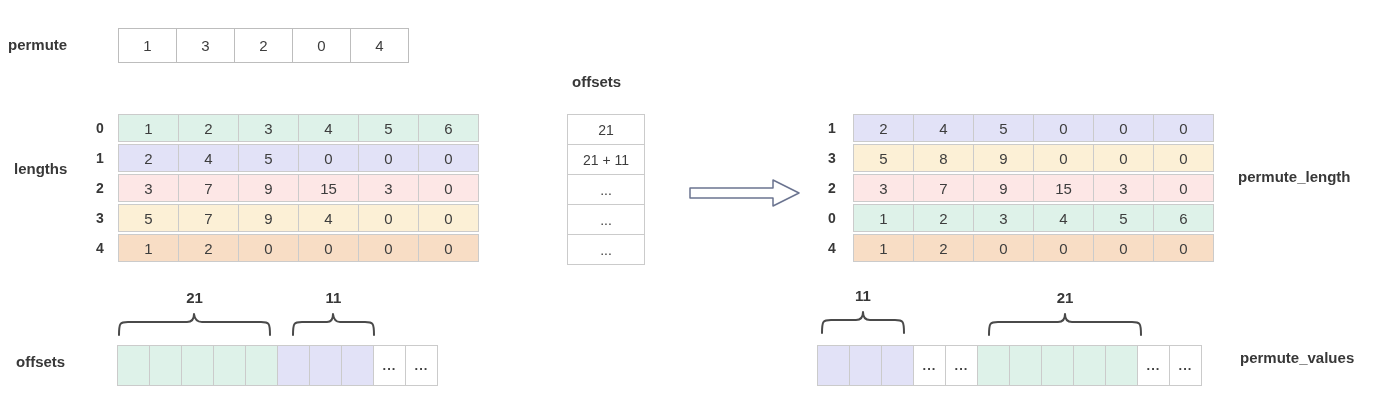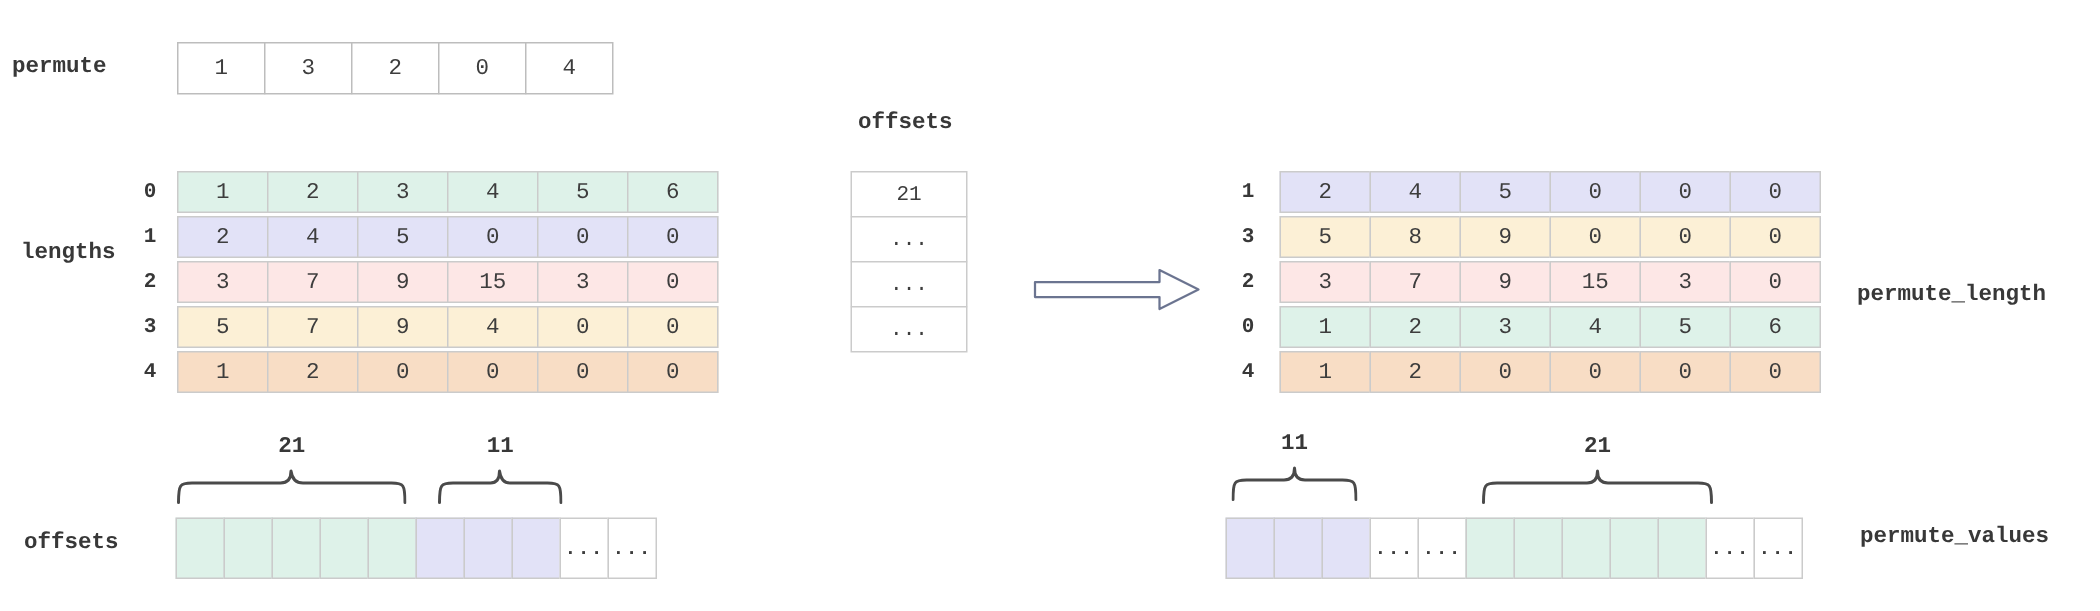--- a/index.html
+++ b/index.html
@@ -1,18 +1,18 @@
 <!DOCTYPE html>
 <html><head>
 <meta charset="utf-8">
 <style>
   html,body{margin:0;padding:0;background:#ffffff;}
   .canvas{
     position:relative;width:1400px;height:407px;background:#ffffff;
-    font-family:Liberation Mono, monospace;color:#3d3d3d;overflow:hidden;
+    font-family:Liberation Sans, sans-serif;color:#3d3d3d;overflow:hidden;
   }
   .lbl{position:absolute;font-weight:bold;font-size:15px;color:#383838;white-space:nowrap;}
   .flexrow{position:absolute;display:flex;}
   
   .pc{box-sizing:border-box;width:59px;height:35px;border:1px solid #bdbdbd;margin-left:-1px;
       background:#ffffff;display:flex;align-items:center;justify-content:center;font-size:15px;}
   .pc:first-child{margin-left:0;}
   
   .table{position:absolute;}
   .trow{display:flex;height:28px;margin-bottom:2px;}
@@ -106,20 +106,21 @@
       <div class="c peach">0</div>
       <div class="c peach">0</div>
       <div class="c peach">0</div>
       <div class="c peach">0</div>
     </div>
   </div>
 
   <div class="lbl" style="left:572px;top:73px">offsets</div>
   <div class="offsets" style="left:567px;top:114px">
     <div class="oc">21</div>
+    <div class="oc">21 + 11</div>
     <div class="oc">...</div>
     <div class="oc">...</div>
     <div class="oc">...</div>
   </div>
 
   <svg class="arrow" style="left:688px;top:177px" width="114" height="32">
     <polygon points="2,11 85,11 85,3 111,16 85,29 85,21 2,21"></polygon>
   </svg>
 
   <div class="rowlabels" style="left:820px;top:114px">
@@ -164,21 +165,21 @@
     </div>
     <div class="trow">
       <div class="c peach">1</div>
       <div class="c peach">2</div>
       <div class="c peach">0</div>
       <div class="c peach">0</div>
       <div class="c peach">0</div>
       <div class="c peach">0</div>
     </div>
   </div>
-  <div class="lbl" style="left:1238px;top:188px">permute_length</div>
+  <div class="lbl" style="left:1238px;top:168px">permute_length</div>
 
   <div class="lbl" style="left:16px;top:353px">offsets</div>
   <div class="bracelbl" style="left:118px;top:289px;width:153px">21</div>
   <svg class="brace" style="left:118px;top:311px" width="153" height="26">
     <path d="M1 24 C1 12 2 11 10 11 L69 11 Q76 11 76 3 Q77 11 84 11 L143 11 C151 11 152 12 152 24"></path>
   </svg>
   <div class="bracelbl" style="left:292px;top:289px;width:83px">11</div>
   <svg class="brace" style="left:292px;top:311px" width="83" height="26">
     <path d="M1 24 C1 12 2 11 10 11 L35 11 Q41 11 41 3 Q42 11 48 11 L73 11 C81 11 82 12 82 24"></path>
   </svg>

